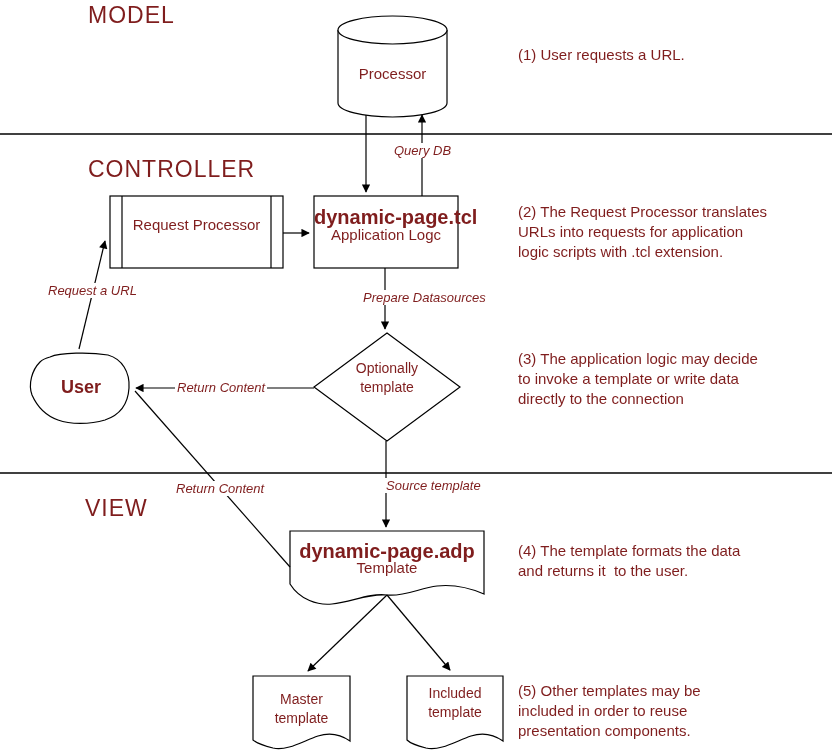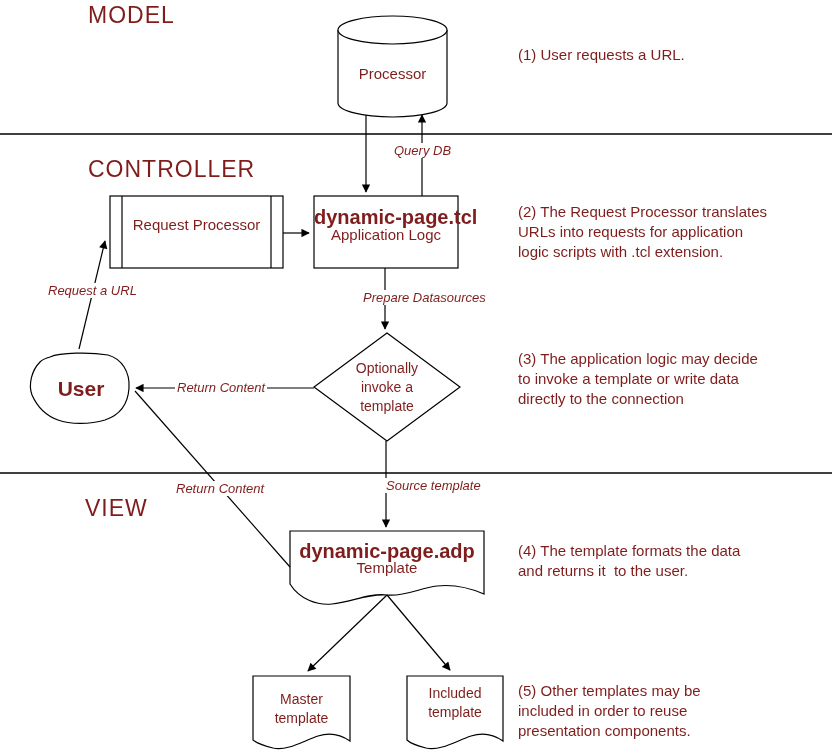--- a/index.html
+++ b/index.html
@@ -13,21 +13,21 @@
     overflow: hidden;
   }
   .stage svg { position: absolute; left: 0; top: 0; }
   .txt { position: absolute; white-space: nowrap; }
   .section-label { font-size: 23px; letter-spacing: 1px; }
   .node-label { font-size: 15px; text-align: center; }
   .node-title { font-size: 20px; font-weight: bold; text-align: center; }
   .edge-label { font-size: 13px; background: #ffffff; padding: 0 2px; line-height: 15px; font-style: italic; }
   .diamond-text { font-size: 14px; text-align: center; line-height: 19px; }
   .doc-text { font-size: 14px; text-align: center; line-height: 19px; }
-  .user-label { font-size: 21px; font-weight: bold; text-align: center; }
+  .user-label { font-size: 18px; font-weight: bold; text-align: center; }
   .annotation { font-size: 15px; line-height: 20px; white-space: pre-wrap; width: 312px; }
 </style>
 </head>
 <body>
 
 <div class="stage">
 
   <svg width="832" height="752" viewBox="0 0 832 752">
     <defs>
       <marker id="arr" viewBox="0 0 10 10" refX="9" refY="5" markerWidth="9" markerHeight="7" orient="auto-start-reverse">
@@ -77,21 +77,20 @@
   <div class="txt section-label" style="left:88px; top:156px;">CONTROLLER</div>
   <div class="txt section-label" style="left:85px; top:495px;text-align:right;">VIEW</div>
 
   <div class="txt node-label" style="left:338px; top:65px; width:109px;">Processor</div>
   <div class="txt node-label" style="left:122px; top:216px; width:149px;">Request Processor</div>
   <div class="txt node-title" style="left:314px; top:206px; width:144px;">dynamic-page.tcl</div>
   <div class="txt node-label" style="left:314px; top:226px; width:144px;">Application Logc</div>
 
   <div class="txt diamond-text" style="left:317px; top:359px; width:140px;">
     <div>Optionally</div>
-    <div>invoke a</div>
     <div>template</div>
   </div>
 
   <div class="txt user-label" style="left:38px; top:377px; width:86px;">User</div>
 
   <div class="txt node-title" style="left:290px; top:540px; width:194px;">dynamic-page.adp</div>
   <div class="txt node-label" style="left:290px; top:559px; width:194px;">Template</div>
 
   <div class="txt doc-text" style="left:253px; top:690px; width:97px;">
     <div>Master</div>

